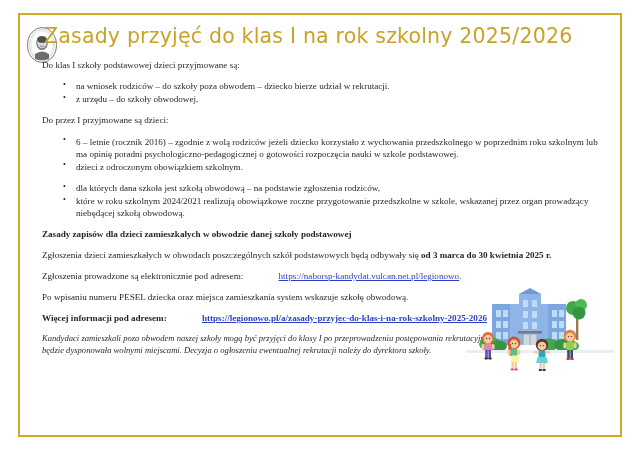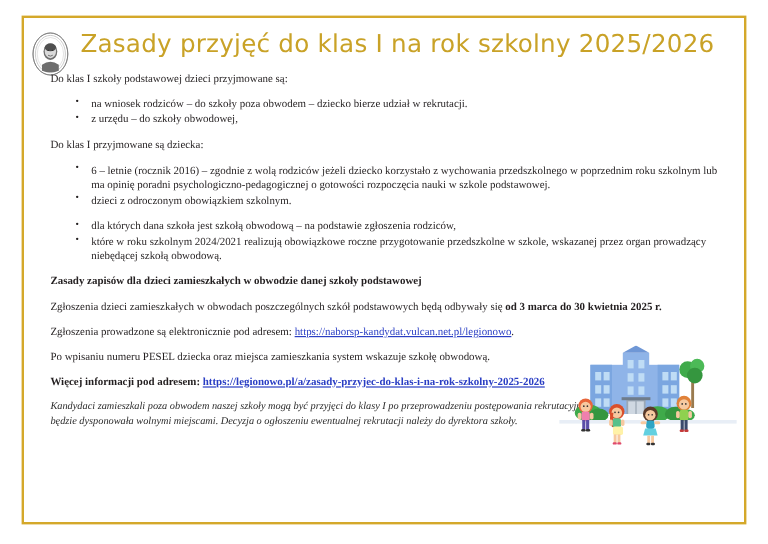--- a/index.html
+++ b/index.html
@@ -34,21 +34,21 @@
   }
   .emblem {
     position: absolute;
     left: 6px;
     top: 11px;
     width: 32px;
     height: 38px;
   }
   .title {
     position: absolute;
-    left: 47px;
+    left: 24px;
     top: 9px;
     font-family: "DejaVu Sans", sans-serif;
     font-size: 20.5px;
     letter-spacing: 0.2px;
     color: #c9a227;
     white-space: nowrap;
     font-weight: 400;
   }
 
   
@@ -87,20 +87,21 @@
   .b { font-weight: bold; }
   .heading-bold {
     font-weight: bold;
     font-size: 9.1px;
     margin: 2px 0 10px 0;
   }
   a.link {
     color: #2a3ec4;
     text-decoration: underline;
     word-break: break-all;
+    margin-left: 33px;
   }
   a.link.bold { font-weight: bold; }
 
   .footer-note {
     margin: 9px 0 0 0;
     font-style: italic;
     font-size: 8.6px;
     line-height: 1.35;
     color: #2b2b2b;
     padding-right: 48px;
@@ -143,21 +144,21 @@
 
   <div class="body-area">
 
     <p class="para">Do klas I szkoły podstawowej dzieci przyjmowane są:</p>
 
     <ul class="bullets">
       <li>na wniosek rodziców – do szkoły poza obwodem – dziecko bierze udział w rekrutacji.</li>
       <li>z urzędu – do szkoły obwodowej,</li>
     </ul>
 
-    <p class="para">Do klas I przyjmowane są dziecka:</p>
+    <p class="para">Do przez I przyjmowane są dzieci:</p>
 
     <ul class="bullets">
       <li>6 – letnie (rocznik 2016) – zgodnie z wolą rodziców jeżeli dziecko korzystało z wychowania przedszkolnego w poprzednim roku szkolnym lub ma opinię poradni psychologiczno-pedagogicznej o gotowości rozpoczęcia nauki w szkole podstawowej.</li>
       <li>dzieci z odroczonym obowiązkiem szkolnym.</li>
     </ul>
 
 
     <ul class="bullets">
       <li>dla których dana szkoła jest szkołą obwodową – na podstawie zgłoszenia rodziców,</li>
       <li>które w roku szkolnym 2024/2021 realizują obowiązkowe roczne przygotowanie przedszkolne w szkole, wskazanej przez organ prowadzący niebędącej szkołą obwodową.</li>

